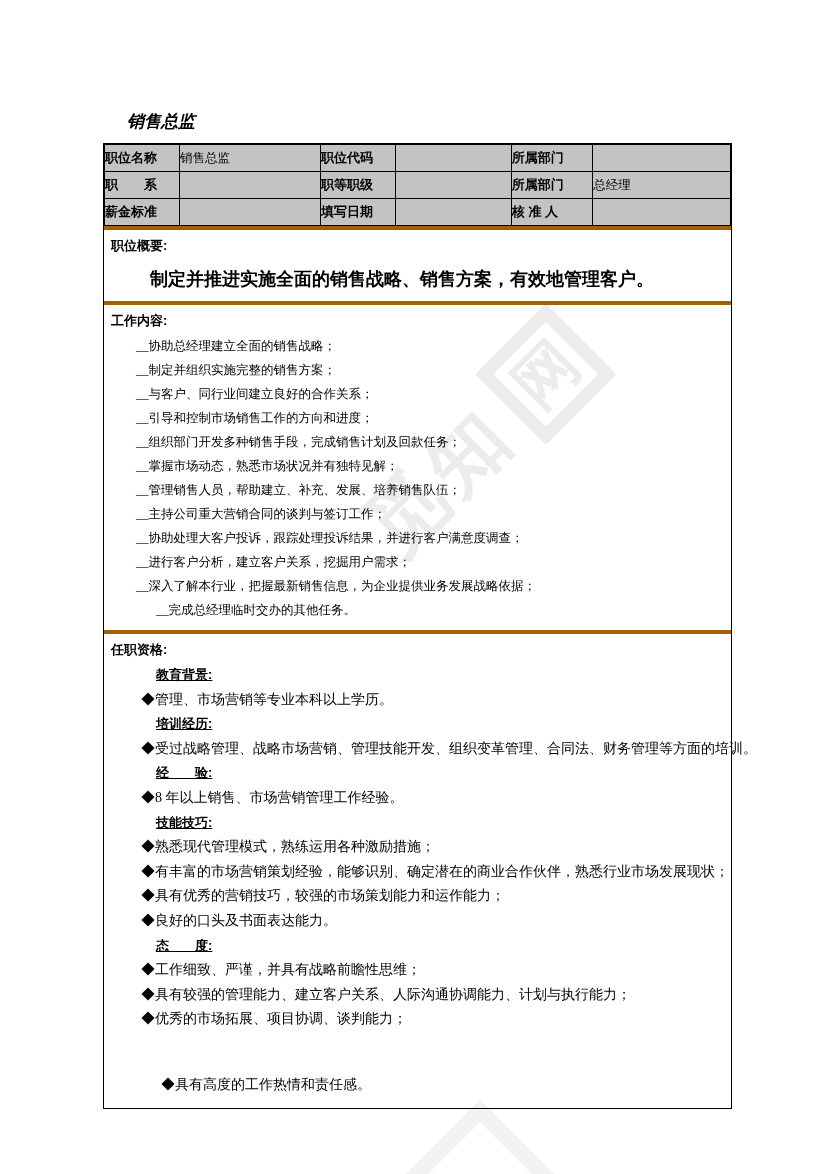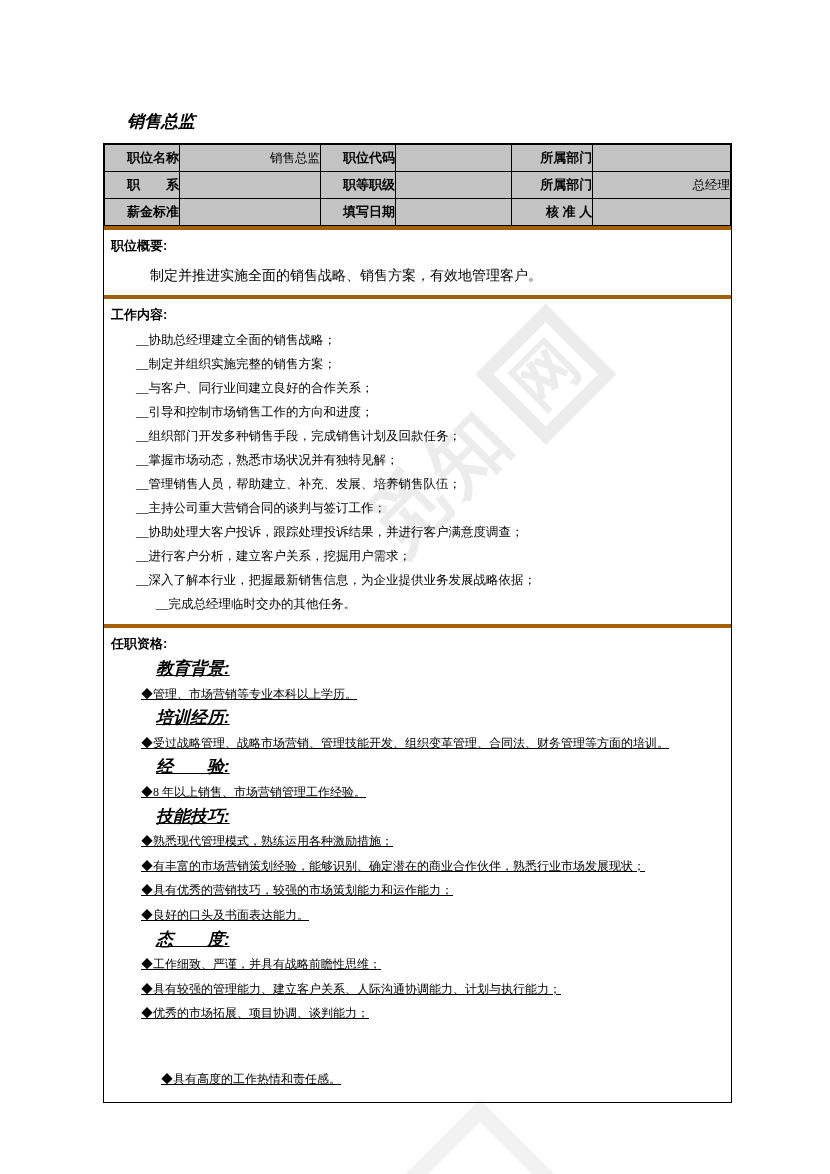--- a/index.html
+++ b/index.html
@@ -34,43 +34,43 @@
   }
   
   .doc-box {
     position:absolute; left:103px; top:143px; width:629px; z-index:1;
     border:1px solid #000;
   }
   
   .header-table { width:100%; border-collapse:collapse; table-layout:fixed; }
   .header-table td {
     border:1px solid #000; background:#c3c3c3; height:27px;
-    text-align:right; vertical-align:middle; overflow:hidden; white-space:nowrap;
+    text-align:left; vertical-align:middle; overflow:hidden; white-space:nowrap;
   }
   .header-table td.lbl {
     font-family:"Liberation Sans", sans-serif; font-weight:bold; font-size:13px;
   }
   .header-table td.val { font-size:12.5px; }
   
   .section { border-top:4px solid #a16207; background:transparent; }
   .sec-heading {
     font-family:"Liberation Sans", sans-serif; font-weight:bold; font-size:13px;
     padding:7px 0 2px 7px;
   }
-  .sec-body { font-size:14px; padding:10px 0 10px 46px; }
+  .sec-body { font-size:18px; padding:10px 0 10px 46px;font-weight:bold; }
   .duties-list { padding:2px 0 8px 0; }
   .duty-line { height:24px; line-height:24px; padding-left:32px; font-size:12.5px; white-space:nowrap; }
   .duty-last { padding-left:52px; }
   .qual-list { padding:2px 0 10px 0; }
   .q-sub {
     height:24.6px; line-height:24.6px; padding-left:52px;
-    font-family:"Liberation Sans", sans-serif; font-weight:bold; font-size:17px;font-style:italic;
+    font-family:"Liberation Sans", sans-serif; font-weight:bold; font-size:13px;
   }
   .q-sub .u { text-decoration:underline; }
-  .q-line { height:24.6px; line-height:24.6px; padding-left:37px; font-size:12px; white-space:nowrap;text-decoration:underline; }
+  .q-line { height:24.6px; line-height:24.6px; padding-left:37px; font-size:14px; white-space:nowrap; }
   .q-last { padding-left:57px;margin-top:41px; }
 </style>
 </head>
 <body>
 
 <div class="page">
 
   <div class="wm-center">
     <span class="wm-text">觅知</span>
     <span class="wm-logo">

